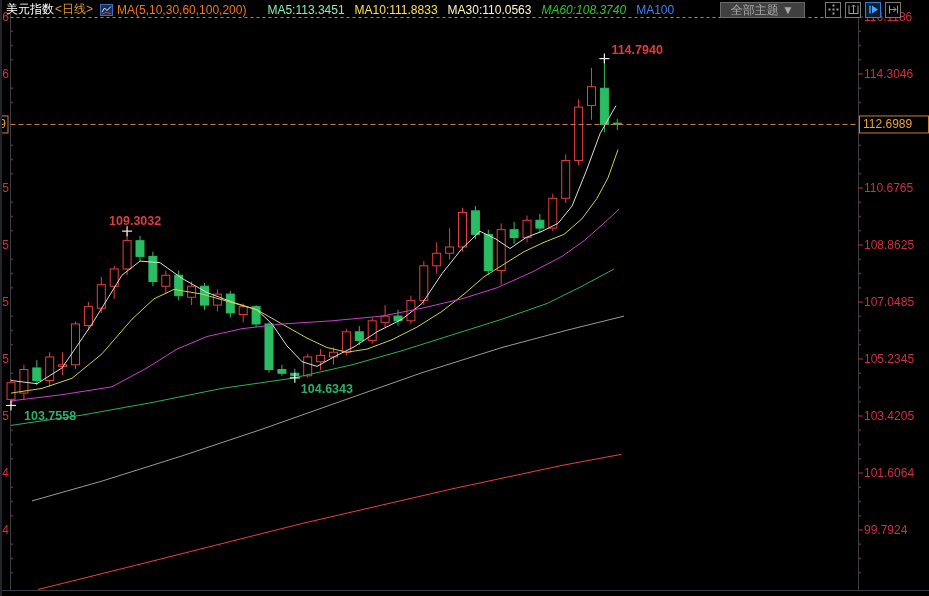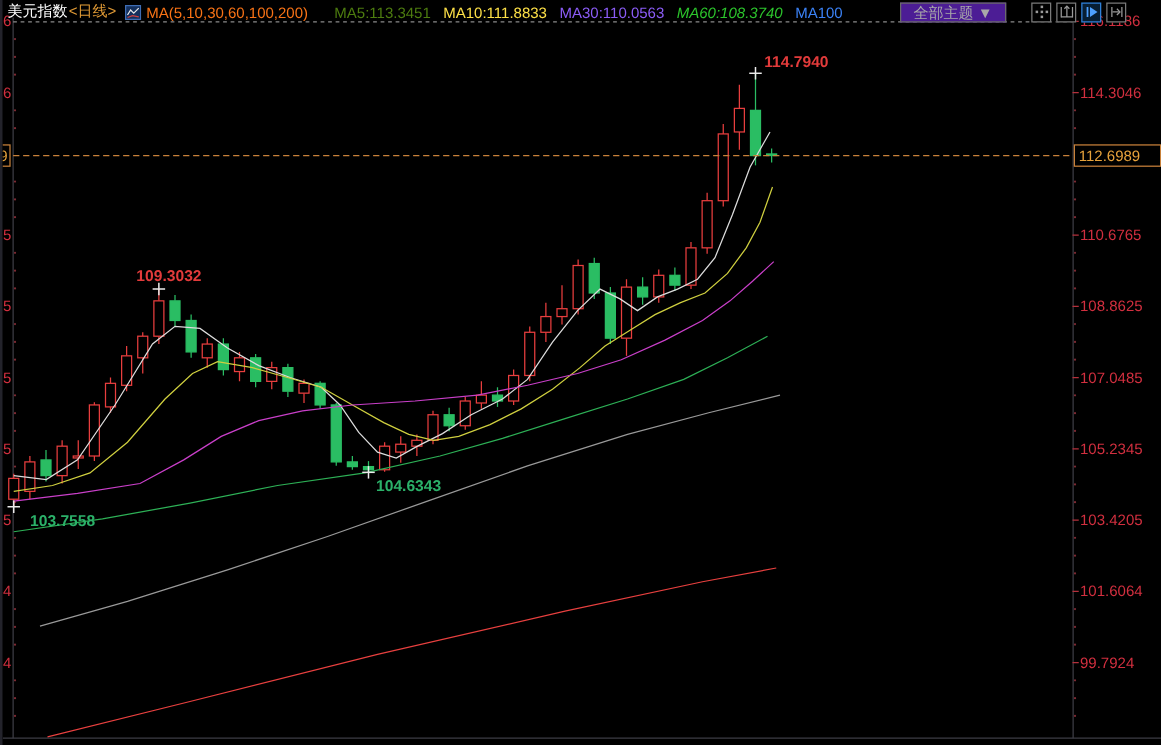--- a/index.html
+++ b/index.html
@@ -7,21 +7,21 @@
        font-family:"Liberation Sans",sans-serif;border-left:2px solid #23232b;box-sizing:border-box;}
   
   .toolbar{position:absolute;top:0;left:0;width:100%;height:19px;display:flex;align-items:center;
            font-size:12px;color:#cfcfcf;z-index:6;white-space:nowrap;}
   .toolbar .sym{color:#ffffff;margin-left:4px;}
   .toolbar .period{color:#e09a35;margin-left:1px;}
   .toolbar .mini{display:inline-flex;margin:0 4px 0 7px;}
   .toolbar .maparams{color:#f97316;margin-right:21px;}
   .mav{margin-right:10px;}
   .right-cluster{margin-left:auto;display:flex;align-items:center;padding-right:28px;}
-  .theme-btn{height:16px;line-height:14px;background:#4c1d95;border:1px solid #6a6a6a;color:#a9a9a9;
+  .theme-btn{height:16px;line-height:14px;background:#404040;border:1px solid #6a6a6a;color:#a9a9a9;
              font-size:12px;font-family:"Liberation Sans",sans-serif;padding:0 10px;margin-right:16px;cursor:pointer;}
   .icon-btn{width:16px;height:16px;box-sizing:border-box;background:#000;border:1px solid #7a7a7a;
             padding:0;margin-left:4px;display:inline-flex;align-items:center;justify-content:center;cursor:pointer;}
   .icon-btn.active{border-color:#2f7fd6;background:#071e33;}
   svg{display:block;}
   #chart{position:absolute;top:0;left:0;}
 </style>
 </head>
 <body>
 
@@ -402,21 +402,21 @@
     <span class="sym">美元指数</span>
     <span class="period">&lt;日线&gt;</span>
     <span class="mini">
       <svg width="13" height="12" viewBox="0 0 13 12">
         <rect x="0.5" y="0.5" width="12" height="11" fill="#14305e" stroke="#3f6db4" stroke-width="1"></rect>
         <polyline points="2,8 4.5,4 7,6.5 11,2.5" fill="none" stroke="#e8e8e8" stroke-width="1"></polyline>
         <polyline points="2,10 6,8.5 11,9.5" fill="none" stroke="#d04040" stroke-width="1"></polyline>
       </svg>
     </span>
     <span class="maparams">MA(5,10,30,60,100,200)</span>
-    <span id="ma-values"><span class="mav" style="color: #4d7c0f;">MA5:113.3451</span><span class="mav" style="color: #fde047; text-align: center;">MA10:111.8833</span><span class="mav" style="color: #8b5cf6;">MA30:110.0563</span><span class="mav" style="color: rgb(44, 197, 44); font-style: italic;">MA60:108.3740</span><span class="mav" style="color: #3b82f6;">MA100</span></span>
+    <span id="ma-values"><span class="mav" style="color: #86efac;">MA5:113.3451</span><span class="mav" style="color: #fde047; text-align: center;">MA10:111.8833</span><span class="mav" style="color: #fef9c3;">MA30:110.0563</span><span class="mav" style="color: rgb(44, 197, 44); font-style: italic;">MA60:108.3740</span><span class="mav" style="color: #3b82f6;">MA100</span></span>
 
     <span class="right-cluster">
       <button class="theme-btn">全部主题 ▼</button>
       <button class="icon-btn">
         <svg width="13" height="13" viewBox="0 0 13 13">
           <g fill="#9a9a9a">
             <rect x="5.5" y="1.5" width="2" height="2"></rect>
               <rect x="5.5" y="5.5" width="2" height="2"></rect>
             <rect x="5.5" y="9.5" width="2" height="2"></rect>
               <rect x="1.5" y="5.5" width="2" height="2"></rect>

